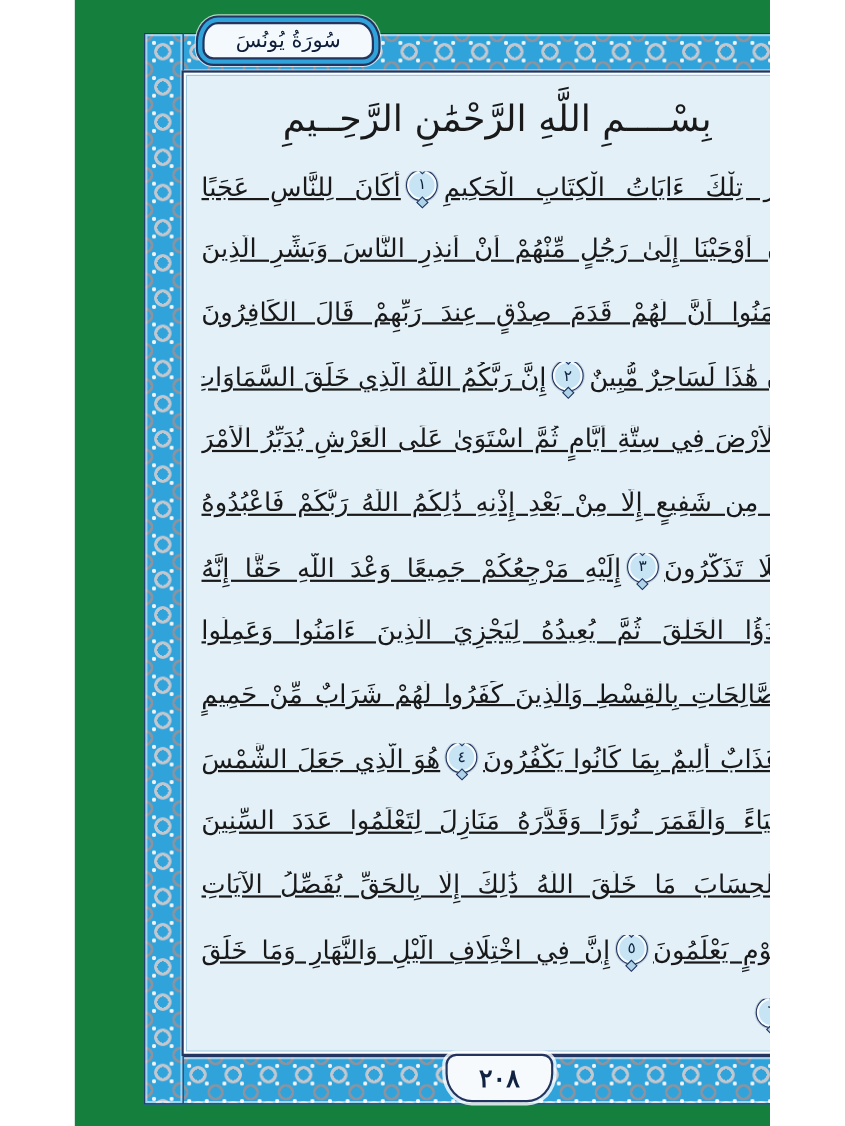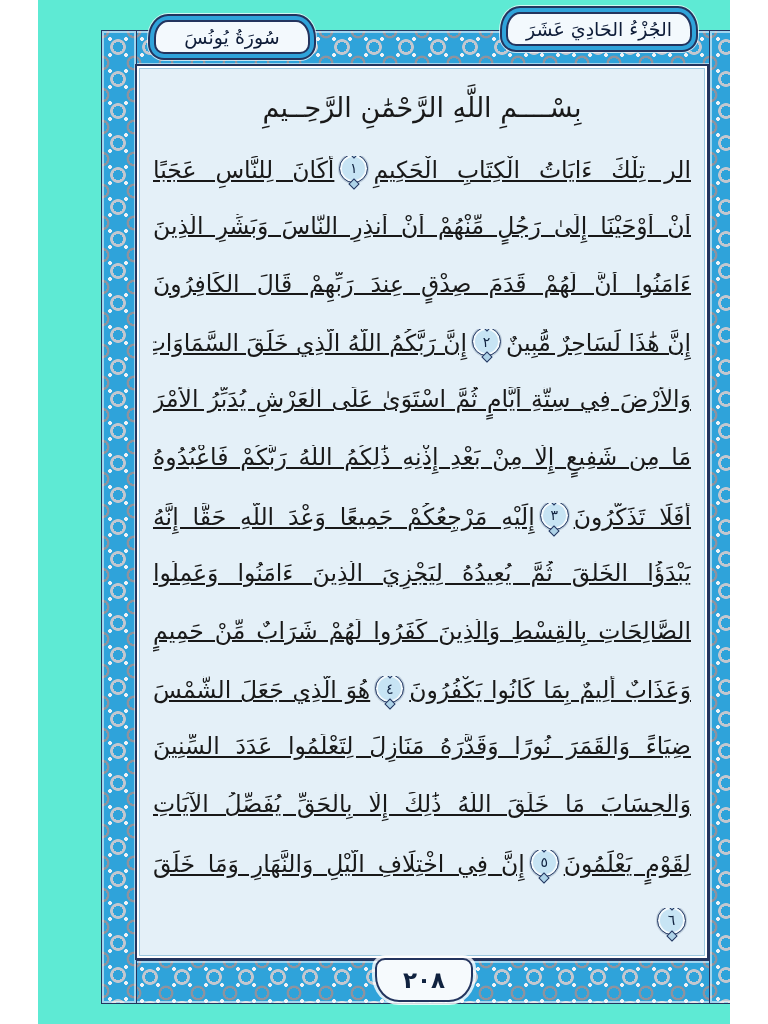--- a/index.html
+++ b/index.html
@@ -1,18 +1,18 @@
 <!DOCTYPE html>
 <html lang="ar" style="--band-blue: #2fa3da; --content-bg: #e4f0f8; --outline-navy: #23345e; --arabesque-silver: #c3c7cf; --arabesque-dark: #8d939f; --arabesque-light: #f0f2f5; --medallion-fill: #c7e4f4; --text-ink: #191919;"><head>
 <meta charset="utf-8">
 <style>
   html, body { margin:0; padding:0; background:#ffffff; }
   .canvas {
-    position:relative; width:692px; height:1024px; margin:0 auto;
-    background:#5eead4; overflow:hidden;
+    position:relative; width:632px; height:1024px; margin:0 auto;
+    background:#15803d; overflow:hidden;
     font-family:"DejaVu Sans", sans-serif;
   }
 
   
   .band {
     position:absolute;
     background-color: var(--band-blue);
     background-image:
       radial-gradient(circle, var(--arabesque-light) 1.6px, transparent 2.2px),
       radial-gradient(circle, transparent 5px, var(--arabesque-silver) 5px, var(--arabesque-silver) 7.5px, transparent 8.2px),
@@ -31,21 +31,21 @@
   .content {
     position:absolute; left:97px; top:64px; width:574px; height:896px;
     background: var(--content-bg);
     border:2px solid var(--outline-navy);
     box-shadow: inset 0 0 0 2px #ffffff, inset 0 0 0 3px #9cc8e0;
     box-sizing:border-box;
     display:flex; flex-direction:column; justify-content:space-between;
     padding:10px 16px 14px 16px;
   }
   .bismillah {
-    text-align:center; font-size:27px; color:var(--text-ink);
+    text-align:center; font-size:33px; color:var(--text-ink);
     direction:rtl; padding-top:6px; height:52px; line-height:52px;
   }
   .line {
     direction:rtl; text-align:justify; text-align-last:justify;
     font-size:23.5px; line-height:1; color:var(--text-ink);
     overflow:hidden; white-space:nowrap; height:36px;
     display:block; letter-spacing:0;
   }
   .line .txt { vertical-align:middle;text-decoration:underline; }
 
@@ -81,39 +81,36 @@
   .cartouche-surah { left:116px; top:20px; width:152px; height:30px; }
   .cartouche-juz   { left:468px; top:12px; width:182px; height:30px; }
 
   
   .page-num-cartouche {
     position:absolute; z-index:3; left:337px; top:958px; width:94px; height:40px;
     background:#f6fafd;
     border:2px solid var(--outline-navy);
     border-radius:10px 10px 24px 24px / 10px 10px 26px 26px;
     box-shadow: 0 0 0 3px rgba(255,255,255,.8);
-    display:flex; align-items:center; justify-content:center;
+    display:flex; align-items:center; justify-content:center;font-family:Liberation Serif, serif;
   }
   .page-num-cartouche .num { font-size:23px; font-weight:bold; color:#10223f; }
 </style>
 </head>
 <body>
 
 <div class="canvas">
 
   <div class="band band-top"></div>
   <div class="band band-bottom"></div>
   <div class="band band-left"></div>
   <div class="band band-right"></div>
 
   <div class="cartouche cartouche-surah">
     <span class="label">سُورَةُ يُونُسَ</span>
-  </div>
-  <div class="cartouche cartouche-juz">
-    <span class="label">الجُزْءُ الحَادِيَ عَشَرَ</span>
   </div>
 
   <div class="content">
     <div class="bismillah">بِسْــــمِ اللَّهِ الرَّحْمَٰنِ الرَّحِــيمِ</div>
 
     <div style="display:contents;"><div class="line"><span class="txt">الر تِلْكَ ءَايَاتُ الْكِتَابِ الْحَكِيمِ</span><span class="ayah-marker">
             <span class="num">١</span>
           </span><span class="txt">أَكَانَ لِلنَّاسِ عَجَبًا</span></div><div class="line"><span class="txt">أَنْ أَوْحَيْنَا إِلَىٰ رَجُلٍ مِّنْهُمْ أَنْ أَنذِرِ النَّاسَ وَبَشِّرِ الَّذِينَ</span></div><div class="line"><span class="txt">ءَامَنُوا أَنَّ لَهُمْ قَدَمَ صِدْقٍ عِندَ رَبِّهِمْ قَالَ الْكَافِرُونَ</span></div><div class="line"><span class="txt">إِنَّ هَٰذَا لَسَاحِرٌ مُّبِينٌ</span><span class="ayah-marker">
             <span class="num">٢</span>
           </span><span class="txt">إِنَّ رَبَّكُمُ اللَّهُ الَّذِي خَلَقَ السَّمَاوَاتِ</span></div><div class="line"><span class="txt">وَالْأَرْضَ فِي سِتَّةِ أَيَّامٍ ثُمَّ اسْتَوَىٰ عَلَى الْعَرْشِ يُدَبِّرُ الْأَمْرَ</span></div><div class="line"><span class="txt">مَا مِن شَفِيعٍ إِلَّا مِنْ بَعْدِ إِذْنِهِ ذَٰلِكُمُ اللَّهُ رَبُّكُمْ فَاعْبُدُوهُ</span></div><div class="line"><span class="txt">أَفَلَا تَذَكَّرُونَ</span><span class="ayah-marker">

